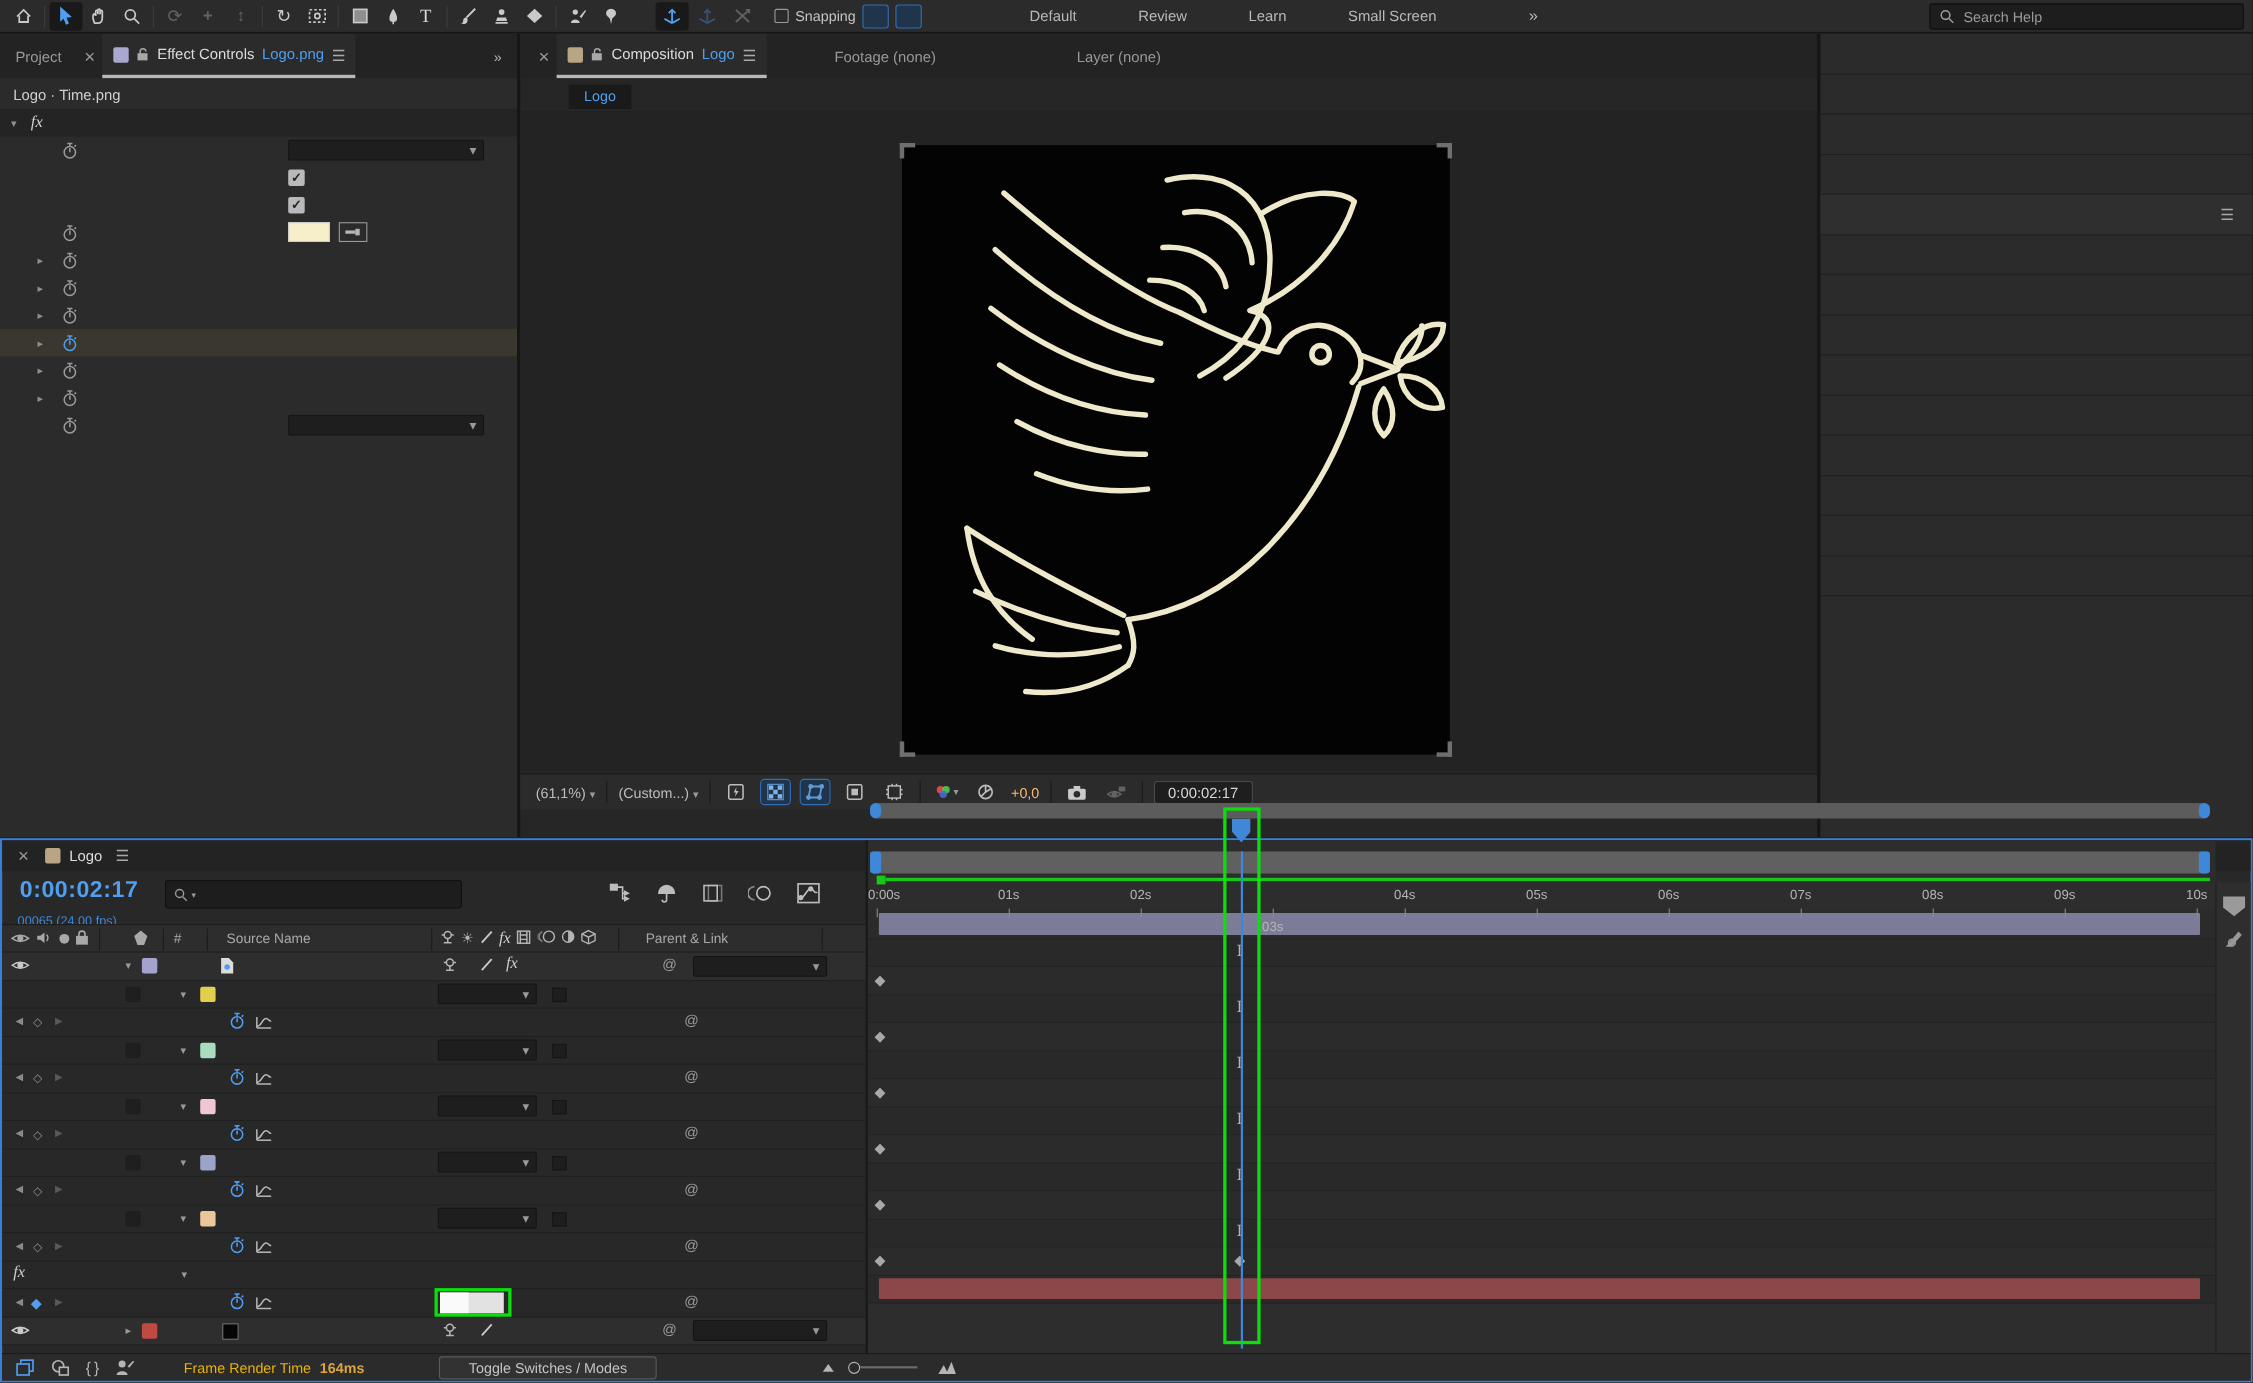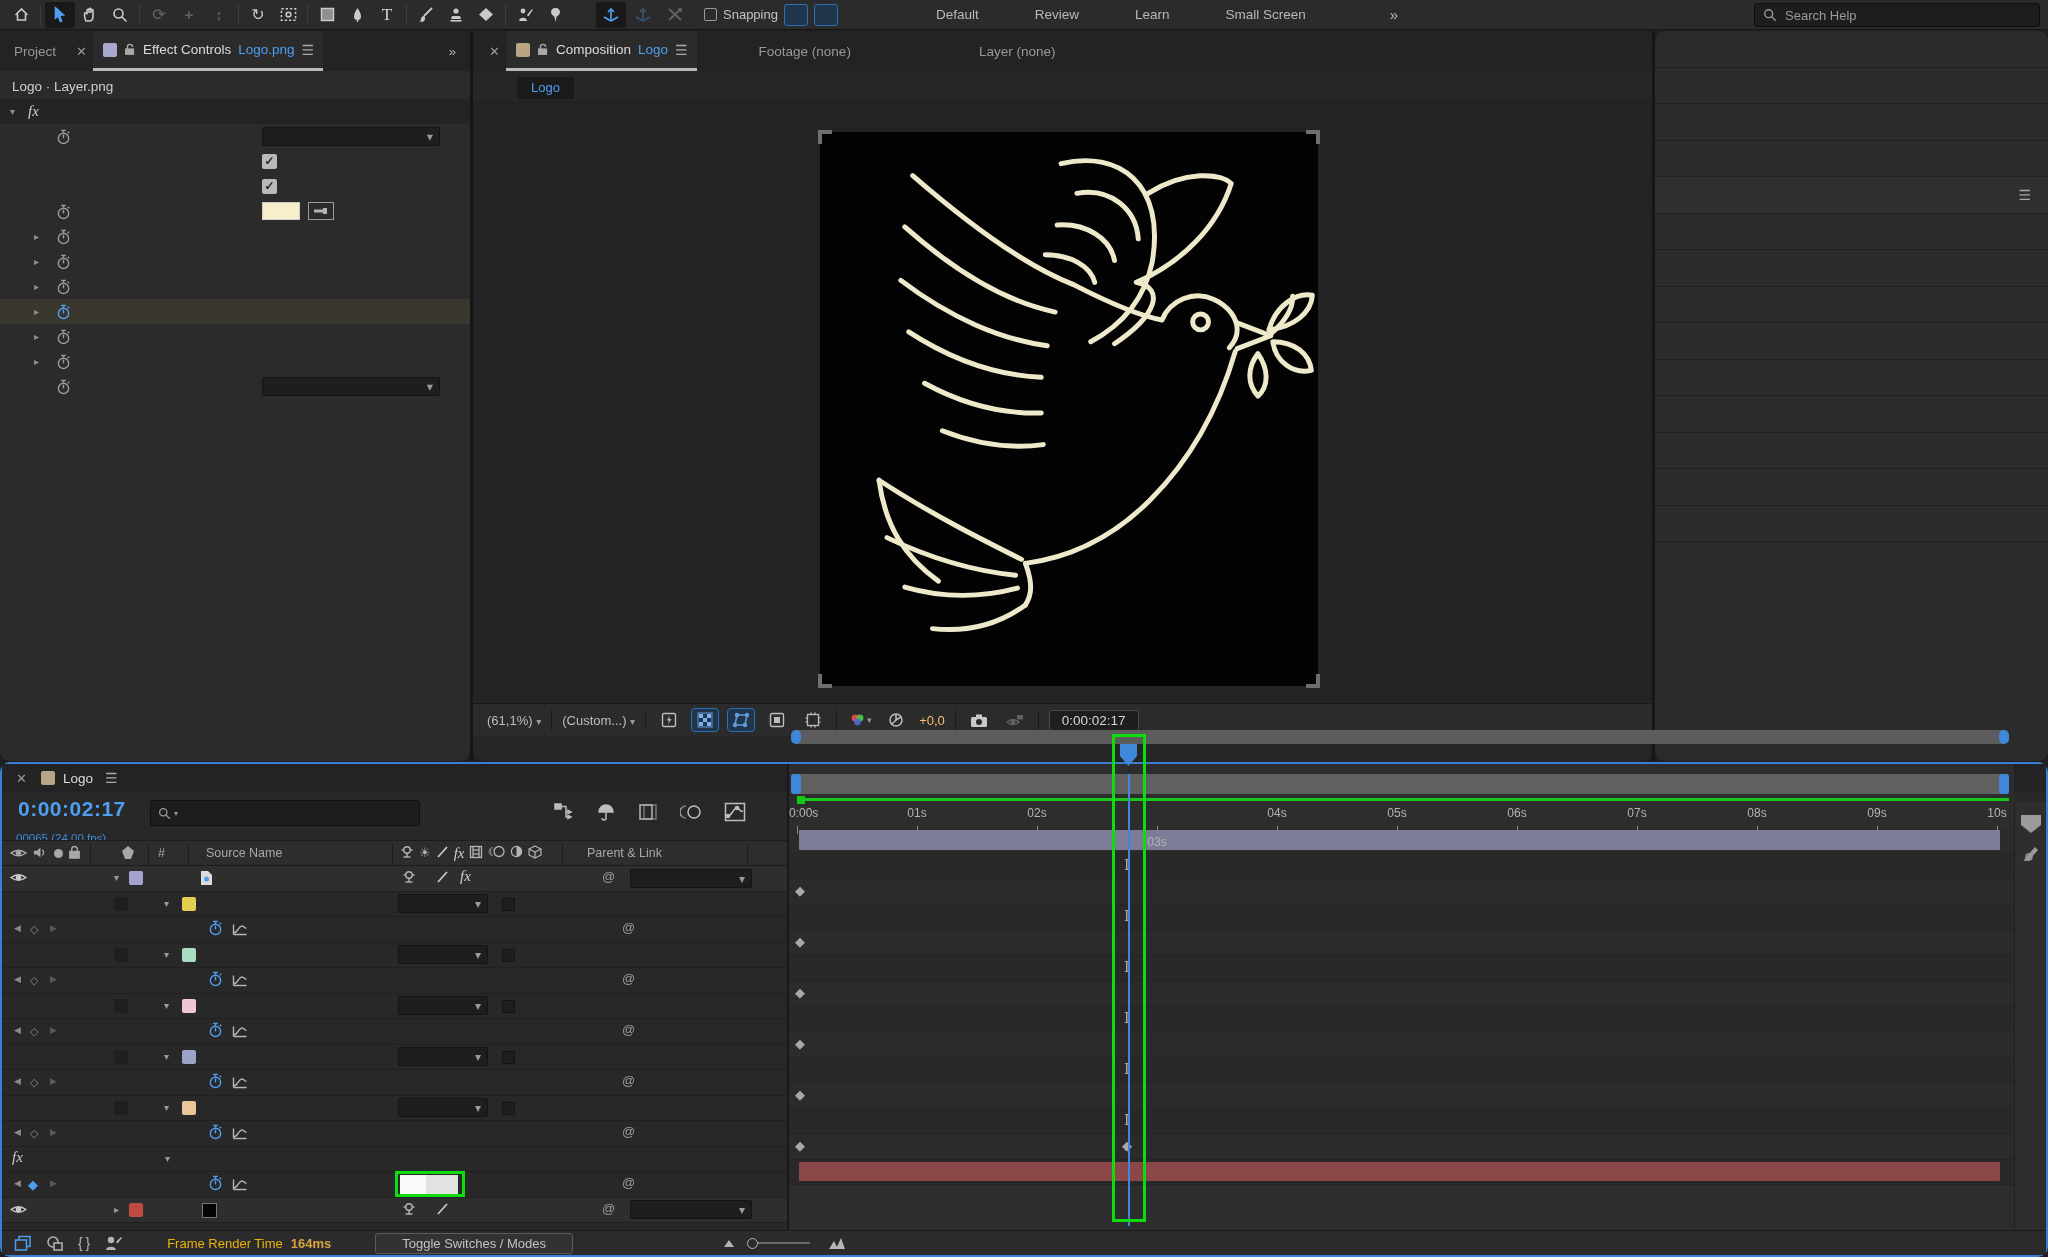--- a/index.html
+++ b/index.html
@@ -25,21 +25,21 @@
   .snapmode { width:24px; height:22px; border:1px solid #3f3f3f; border-radius:3px;
               display:flex; align-items:center; justify-content:center; }
   .snapmode.on { border-color:#2f6fb4; background:#20354c; }
   #workspaces { display:flex; align-items:center; gap:0; margin-left:70px;text-align:right; }
   .ws-tab { padding:0 28px; color:#b8b8b8; font-size:13.5px; height:30px; line-height:30px; }
   #ws-more { color:#b8b8b8; font-size:15px; margin-left:56px; }
   #help-search { position:absolute; right:8px; top:3px; width:286px; height:24px; background:#1d1d1d;
                  border:1px solid #0f0f0f; border-radius:3px; display:flex; align-items:center; gap:8px; padding:0 8px; color:#9a9a9a; }
 
   
-  .panel { position:absolute; background:#2b2b2b;border-radius:10px; }
+  .panel { position:absolute; background:#2b2b2b; }
   .tabstrip { position:absolute; left:0; top:0; right:0; height:40px; background:#232323; display:flex; align-items:center; }
   .tab-close { color:#9a9a9a; font-size:13px; padding:0 6px; }
   .tab-active { display:flex; align-items:center; gap:7px; height:40px; padding:0 10px; background:#2b2b2b;
                 border-bottom:3px solid #b9b9b9; }
   .tab-label-strong { color:#dcdcdc; font-size:13.5px; }
   .tab-label-link { color:#4f9ef0; font-size:13.5px; }
   .tab-menu { color:#a8a8a8; font-size:14px; letter-spacing:-1px; }
   .tab-plain { color:#989898; font-size:13.5px; padding:0 14px; }
   .colorchip { width:14px; height:14px; border-radius:2px; }
 
@@ -292,21 +292,21 @@
               <rect x="2" y="7" width="9" height="6" fill="#a8a8a8"></rect>
               <path d="M4 7 V4.5 A3 3 0 0 1 10 4.5"></path>
             </svg>
           </span>
         <span class="tab-label-strong">Effect Controls</span>
         <span class="tab-label-link">Logo.png</span>
         <span class="tab-menu">☰</span>
       </div>
       <span style="margin-left:auto;margin-right:14px;color:#b0b0b0;">»</span>
     </div>
-    <div id="ec-breadcrumb">Logo · Layer.png</div>
+    <div id="ec-breadcrumb">Logo · Time.png</div>
     <div id="ec-rows">
         <div class="ec-row header">
           <span class="ec-tw" style="left:10px">▾</span>
            <span style="position:absolute;left:28px"><span class="fxbadge">fx</span></span>
            <span style="position:absolute;left:54px;color:#d9d9d9;font-weight:bold"></span>
            <span class="val"></span>
         </div>
         <div class="ec-row disabled">
           <span class="ec-sw">
             <svg width="15" height="16" viewBox="0 0 16 17" fill="none" stroke="#9a9a9a" stroke-width="1.5">
@@ -1152,21 +1152,21 @@
       <span style="margin-left:14px;color:#b5b5b5;font-size:14px">{ }</span>
       <span style="margin-left:14px">
           <svg width="19" height="17" viewBox="0 0 19 17" fill="#b5b5b5">
             <circle cx="7" cy="5" r="3.2"></circle>
             <path d="M2 15 C2 10.5 12 10.5 12 15 Z"></path>
             <path d="M12 7 L17 2 L18 3 L13.5 8.5 Z"></path>
           </svg>
         </span>
       <span style="margin-left:44px;color:#eab308">Frame Render Time</span>
       <span class="orange" style="margin-left:8px;font-weight:bold">164ms</span>
-      <span id="toggle-btn" style="margin-left:44px">Toggle Switches / Modes</span>
+      <span id="toggle-btn" style="margin-left:68px">Toggle Switches / Modes</span>
       <span style="margin-left:150px">
           <svg width="12" height="10" viewBox="0 0 12 10" fill="#b5b5b5">
             <path d="M1 9 L6 2 L11 9 Z"></path>
           </svg>
         </span>
       <span style="margin-left:12px;display:flex;align-items:center">
         <span style="width:11px;height:11px;border:1.6px solid #b5b5b5;border-radius:50%;display:inline-block"></span>
         <span style="width:52px;height:2px;background:#6a6a6a;display:inline-block"></span>
       </span>
       <span style="margin-left:18px">

